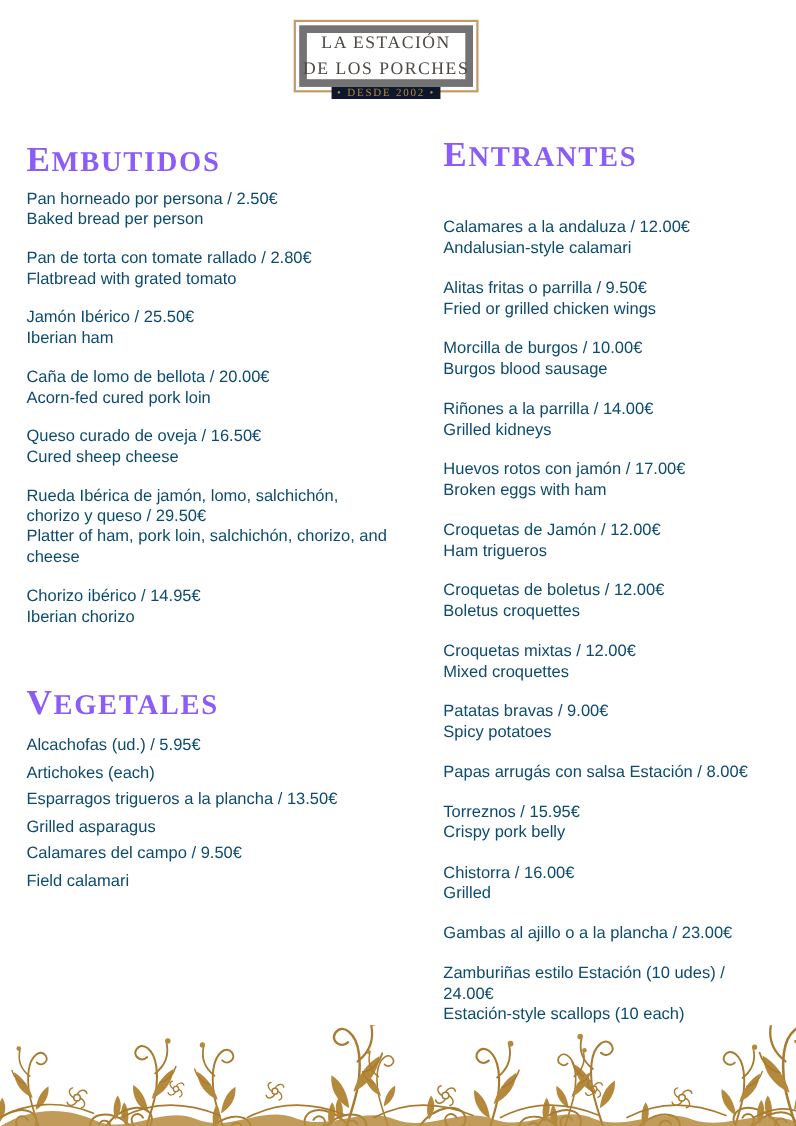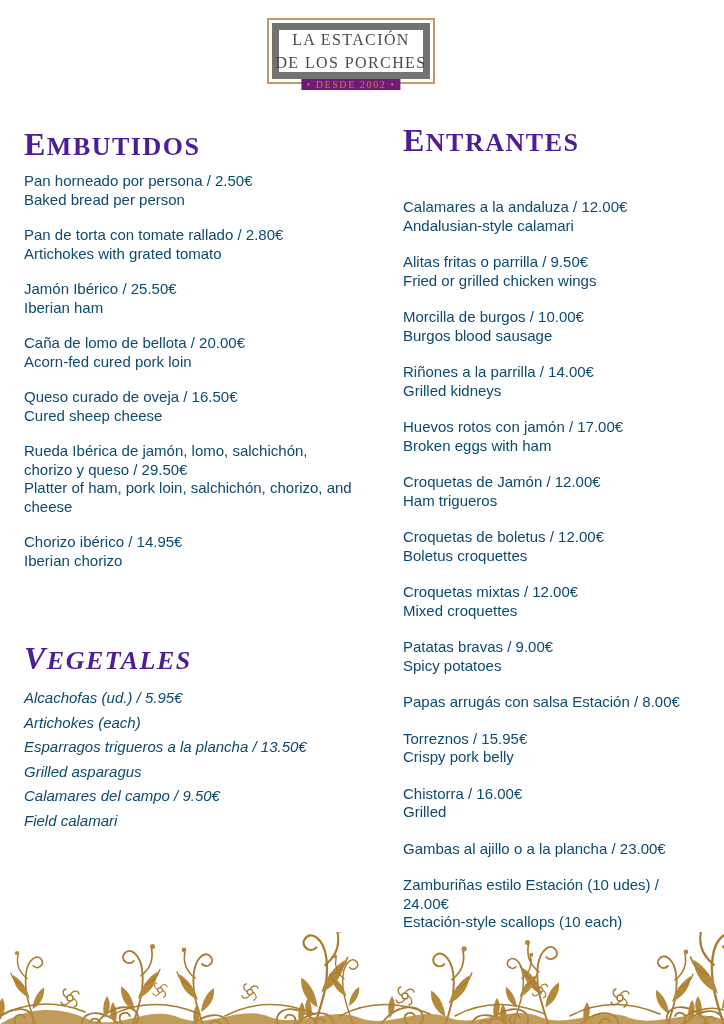--- a/index.html
+++ b/index.html
@@ -23,54 +23,54 @@
     border:7px solid #737373;
     display:flex; flex-direction:column; align-items:center; justify-content:center;
   }
   .logo-line {
     font-family:"Liberation Serif", serif;
     font-size:16px; letter-spacing:1.4px;
     color:#4d4843; line-height:1.45; white-space:nowrap;
   }
   .logo-tagline {
     position:absolute; left:50%; bottom:-8px; transform:translateX(-50%);
-    background:#701a75; padding:0 5px; white-space:nowrap;
+    background:#0f172a; padding:0 5px; white-space:nowrap;
     font-family:"Liberation Serif", serif;
     font-size:10px; letter-spacing:1.6px; color:#b08948;
   }
   .logo-tagline .dot { color:#b08948; font-size:10px; }
 
   
   .col { position:absolute; }
   .col-left  { left:24px;  top:124px; width:334px; }
   .col-right { left:403px; top:120px; width:302px; }
 
   .section-title {
     font-family:"Liberation Serif", serif;
     font-weight:bold;
-    color:#4c1d95;
+    color:#8b5cf6;
     font-size:26px;
     letter-spacing:1.5px;
     margin:0 0 8px 0;
     line-height:1.25;
   }
   .section-title::first-letter { font-size:32px; }
 
   .menu-item { margin-bottom:17px; }
   .item-es, .item-en {
     font-size:15px;
     line-height:18.5px;
     color:#0c4a6e;
   }
 
   
   .compact .menu-item { margin-bottom:0; }
   .compact .item-es, .compact .item-en { line-height:24.5px; }
 
-  [data-name="section-vegetales"] { margin-top:68px;font-style:italic; }
+  [data-name="section-vegetales"] { margin-top:48px; }
   [data-name="section-entrantes"] .section-title { margin-bottom:38px; }
   [data-name="section-entrantes"] .menu-item { margin-bottom:18px; }
 
   
   .flourish {
     position:absolute; left:0; bottom:0;
     width:724px; height:92px;
     pointer-events:none;
   }
 </style>
@@ -88,21 +88,21 @@
 <main data-name="menu-body">
   <div class="col col-left" id="col-left" data-name="menu-column-left">
       <section class="menu-section" data-name="section-embutidos">
         <h2 class="section-title" data-name="section-title-embutidos">EMBUTIDOS</h2>
         <div class="menu-item" data-name="menu-item">
           <div class="item-es" data-name="item-name-es">Pan horneado por persona / 2.50€</div>
           <div class="item-en" data-name="item-name-en">Baked bread per person</div>
         </div>
         <div class="menu-item" data-name="menu-item">
           <div class="item-es" data-name="item-name-es">Pan de torta con tomate rallado / 2.80€</div>
-          <div class="item-en" data-name="item-name-en">Artichokes with grated tomato</div>
+          <div class="item-en" data-name="item-name-en">Flatbread with grated tomato</div>
         </div>
         <div class="menu-item" data-name="menu-item">
           <div class="item-es" data-name="item-name-es">Jamón Ibérico / 25.50€</div>
           <div class="item-en" data-name="item-name-en">Iberian ham</div>
         </div>
         <div class="menu-item" data-name="menu-item">
           <div class="item-es" data-name="item-name-es">Caña de lomo de bellota / 20.00€</div>
           <div class="item-en" data-name="item-name-en">Acorn-fed cured pork loin</div>
         </div>
         <div class="menu-item" data-name="menu-item">

